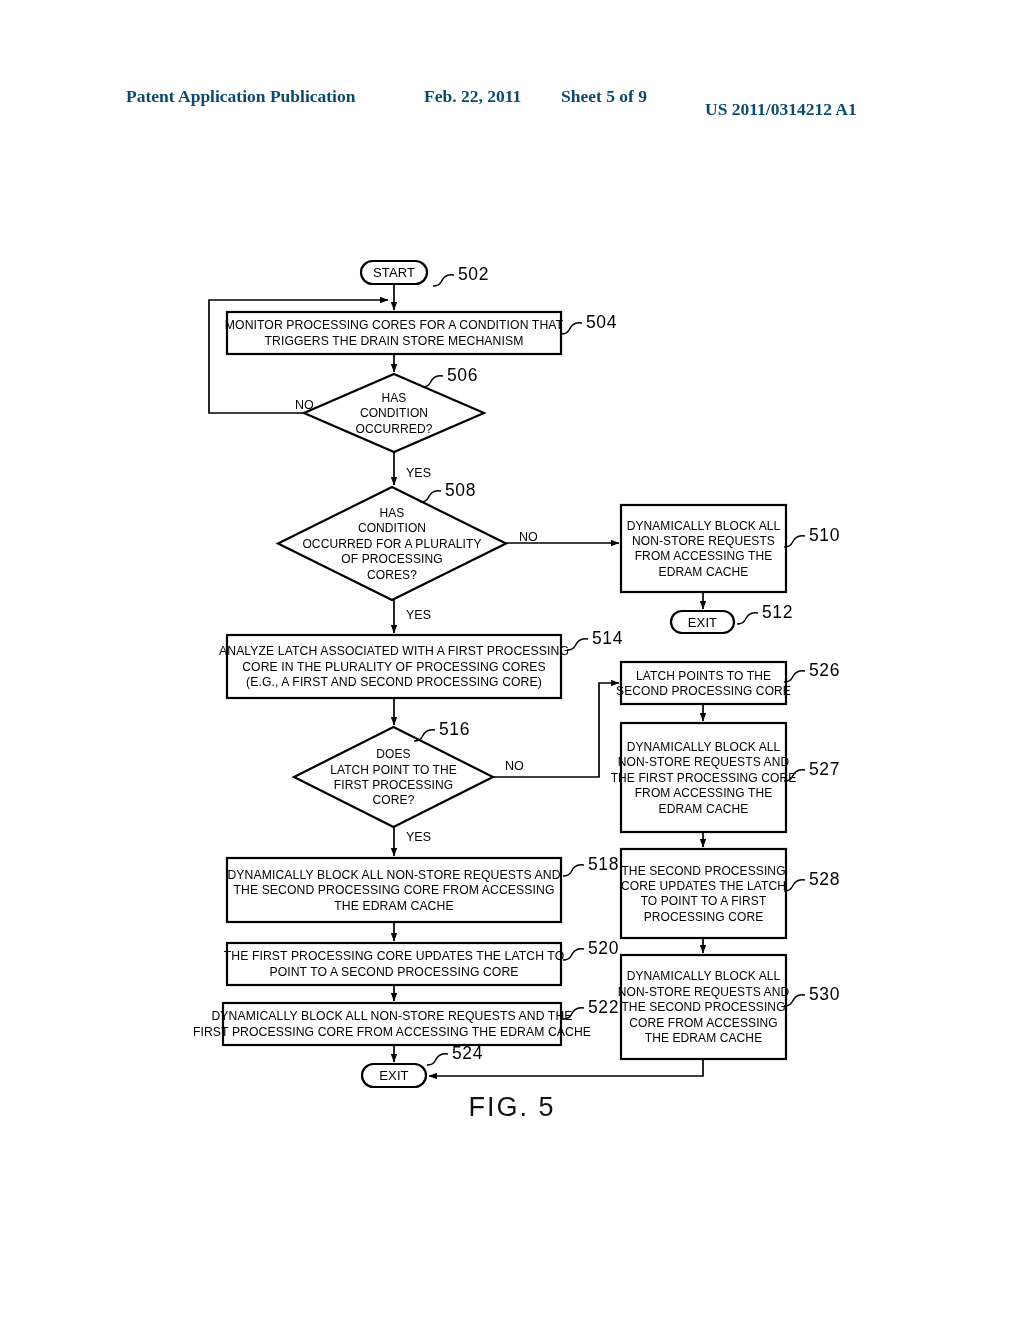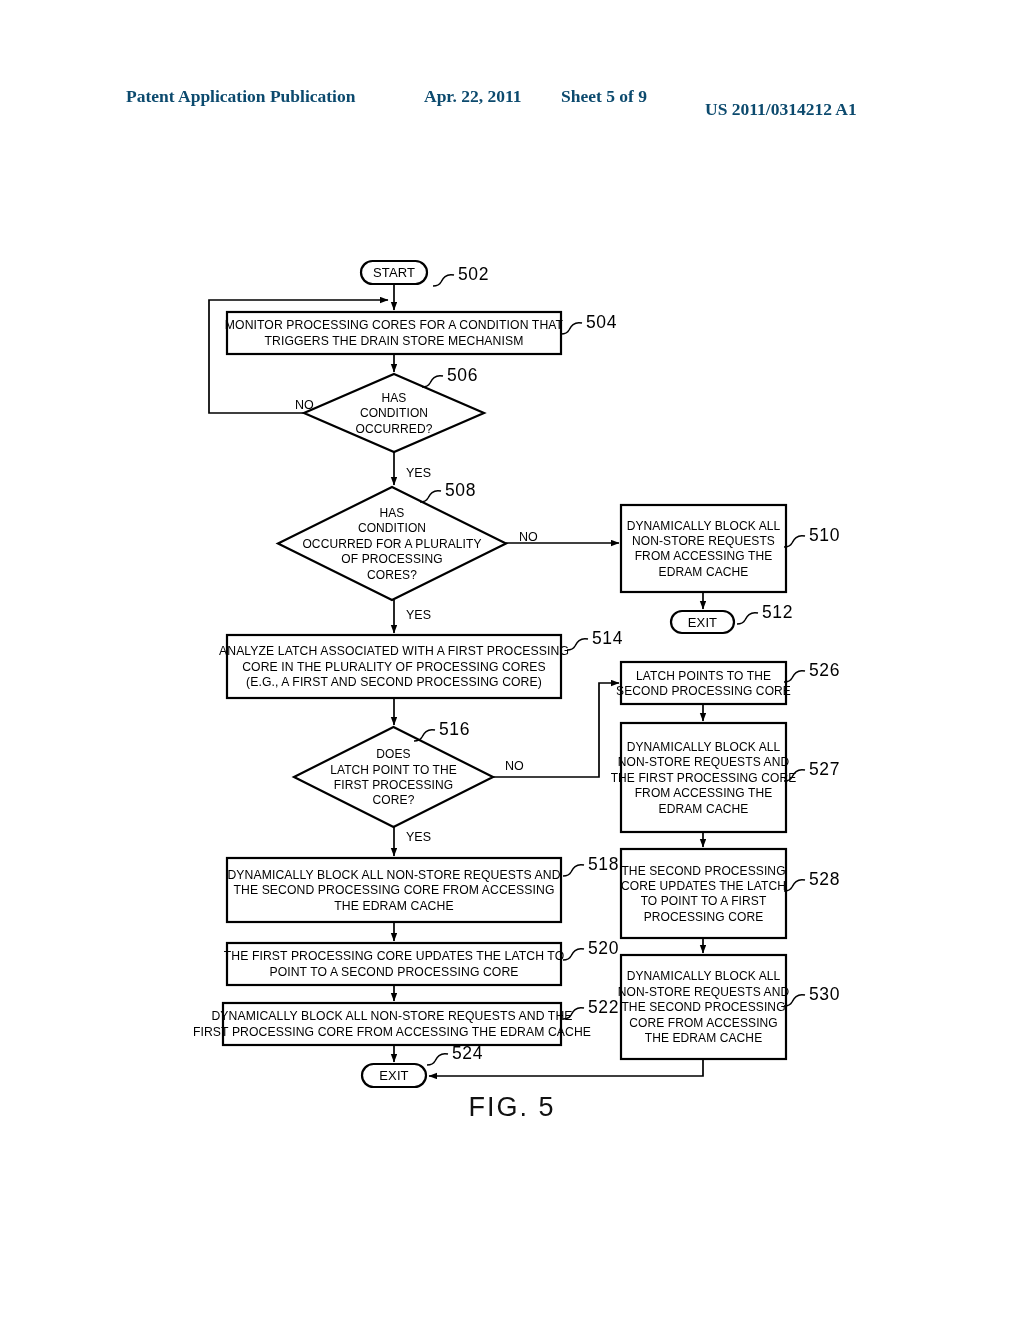--- a/index.html
+++ b/index.html
@@ -57,21 +57,21 @@
     color: #111;
   }
 </style>
 </head>
 <body>
 
 <div id="page">
 
   <div id="header">
     <span class="h-pub">Patent Application Publication</span>
-    <span class="h-date">Apr. 22, 2011</span>
+    <span class="h-date">Feb. 22, 2011</span>
     <span class="h-sheet">Sheet 5 of 9</span>
     <span class="h-num">US 2011/0314212 A1</span>
   </div>
 
   <div id="figure">
     <svg width="1024" height="1320" viewBox="0 0 1024 1320">
       <defs>
         <marker id="arrow" markerWidth="9" markerHeight="9" refX="8" refY="3.2" orient="auto" markerUnits="userSpaceOnUse">
           <path d="M0,0 L8.5,3.2 L0,6.4 z" fill="#000"></path>
         </marker>

